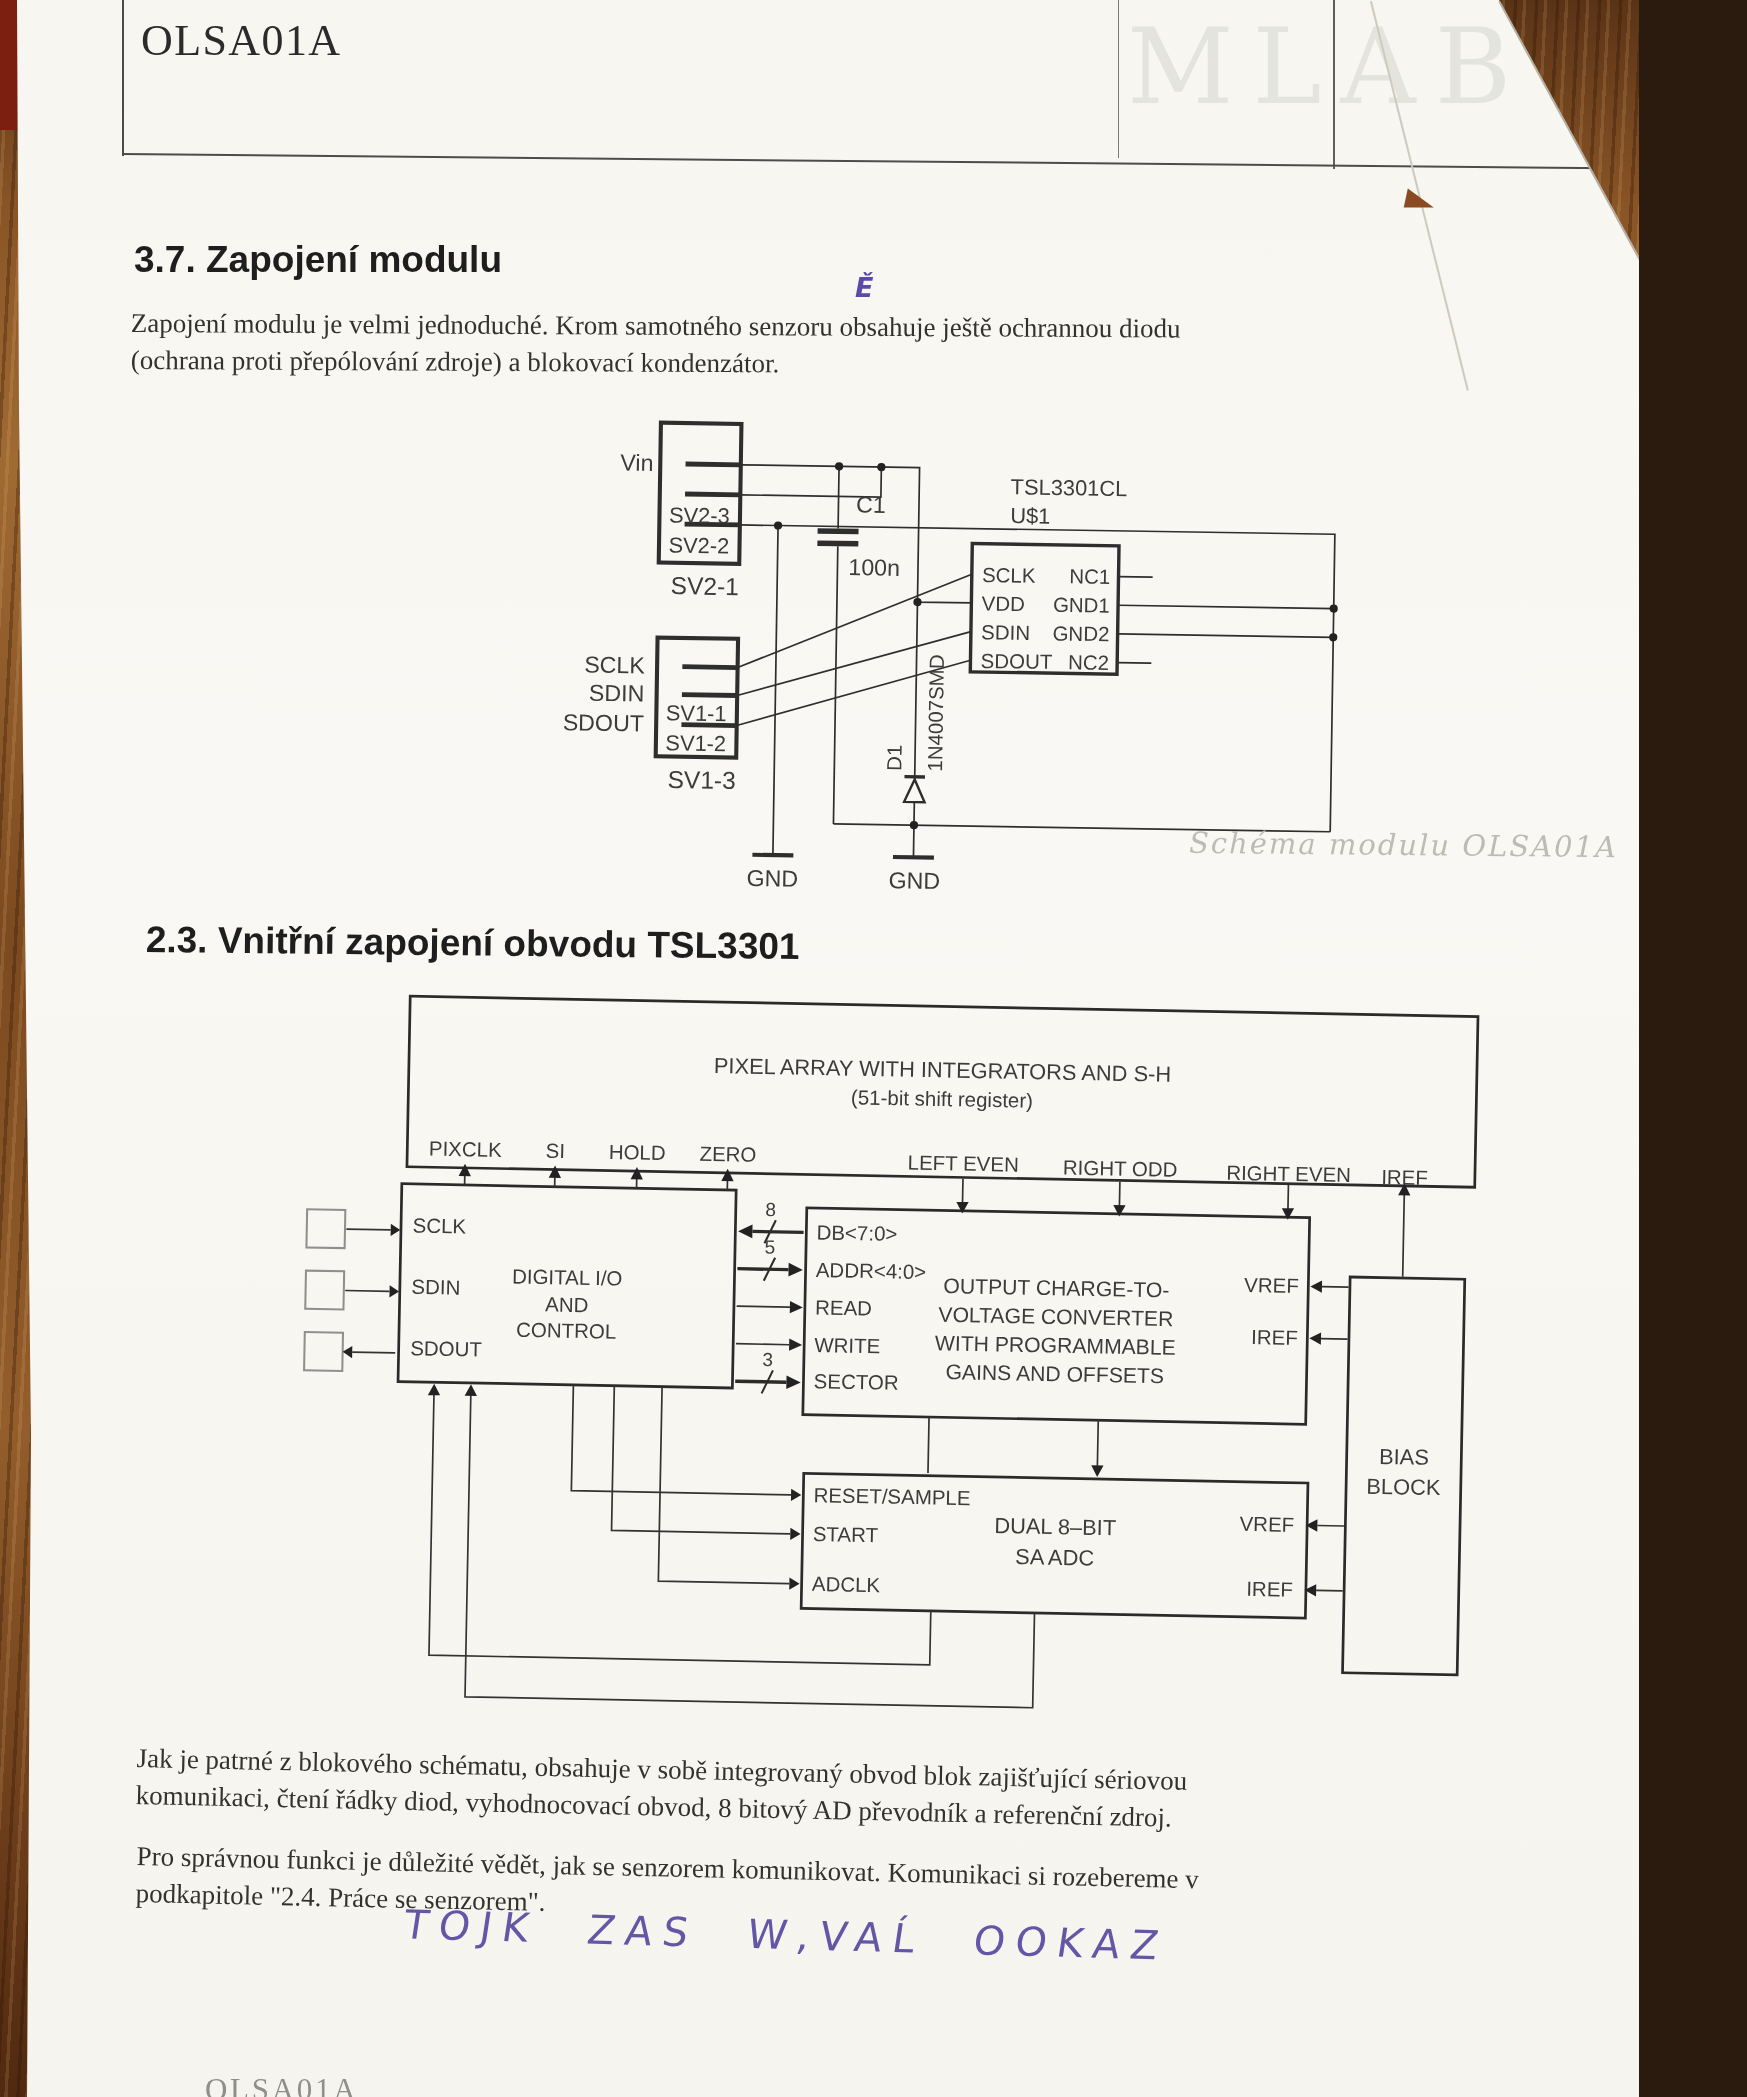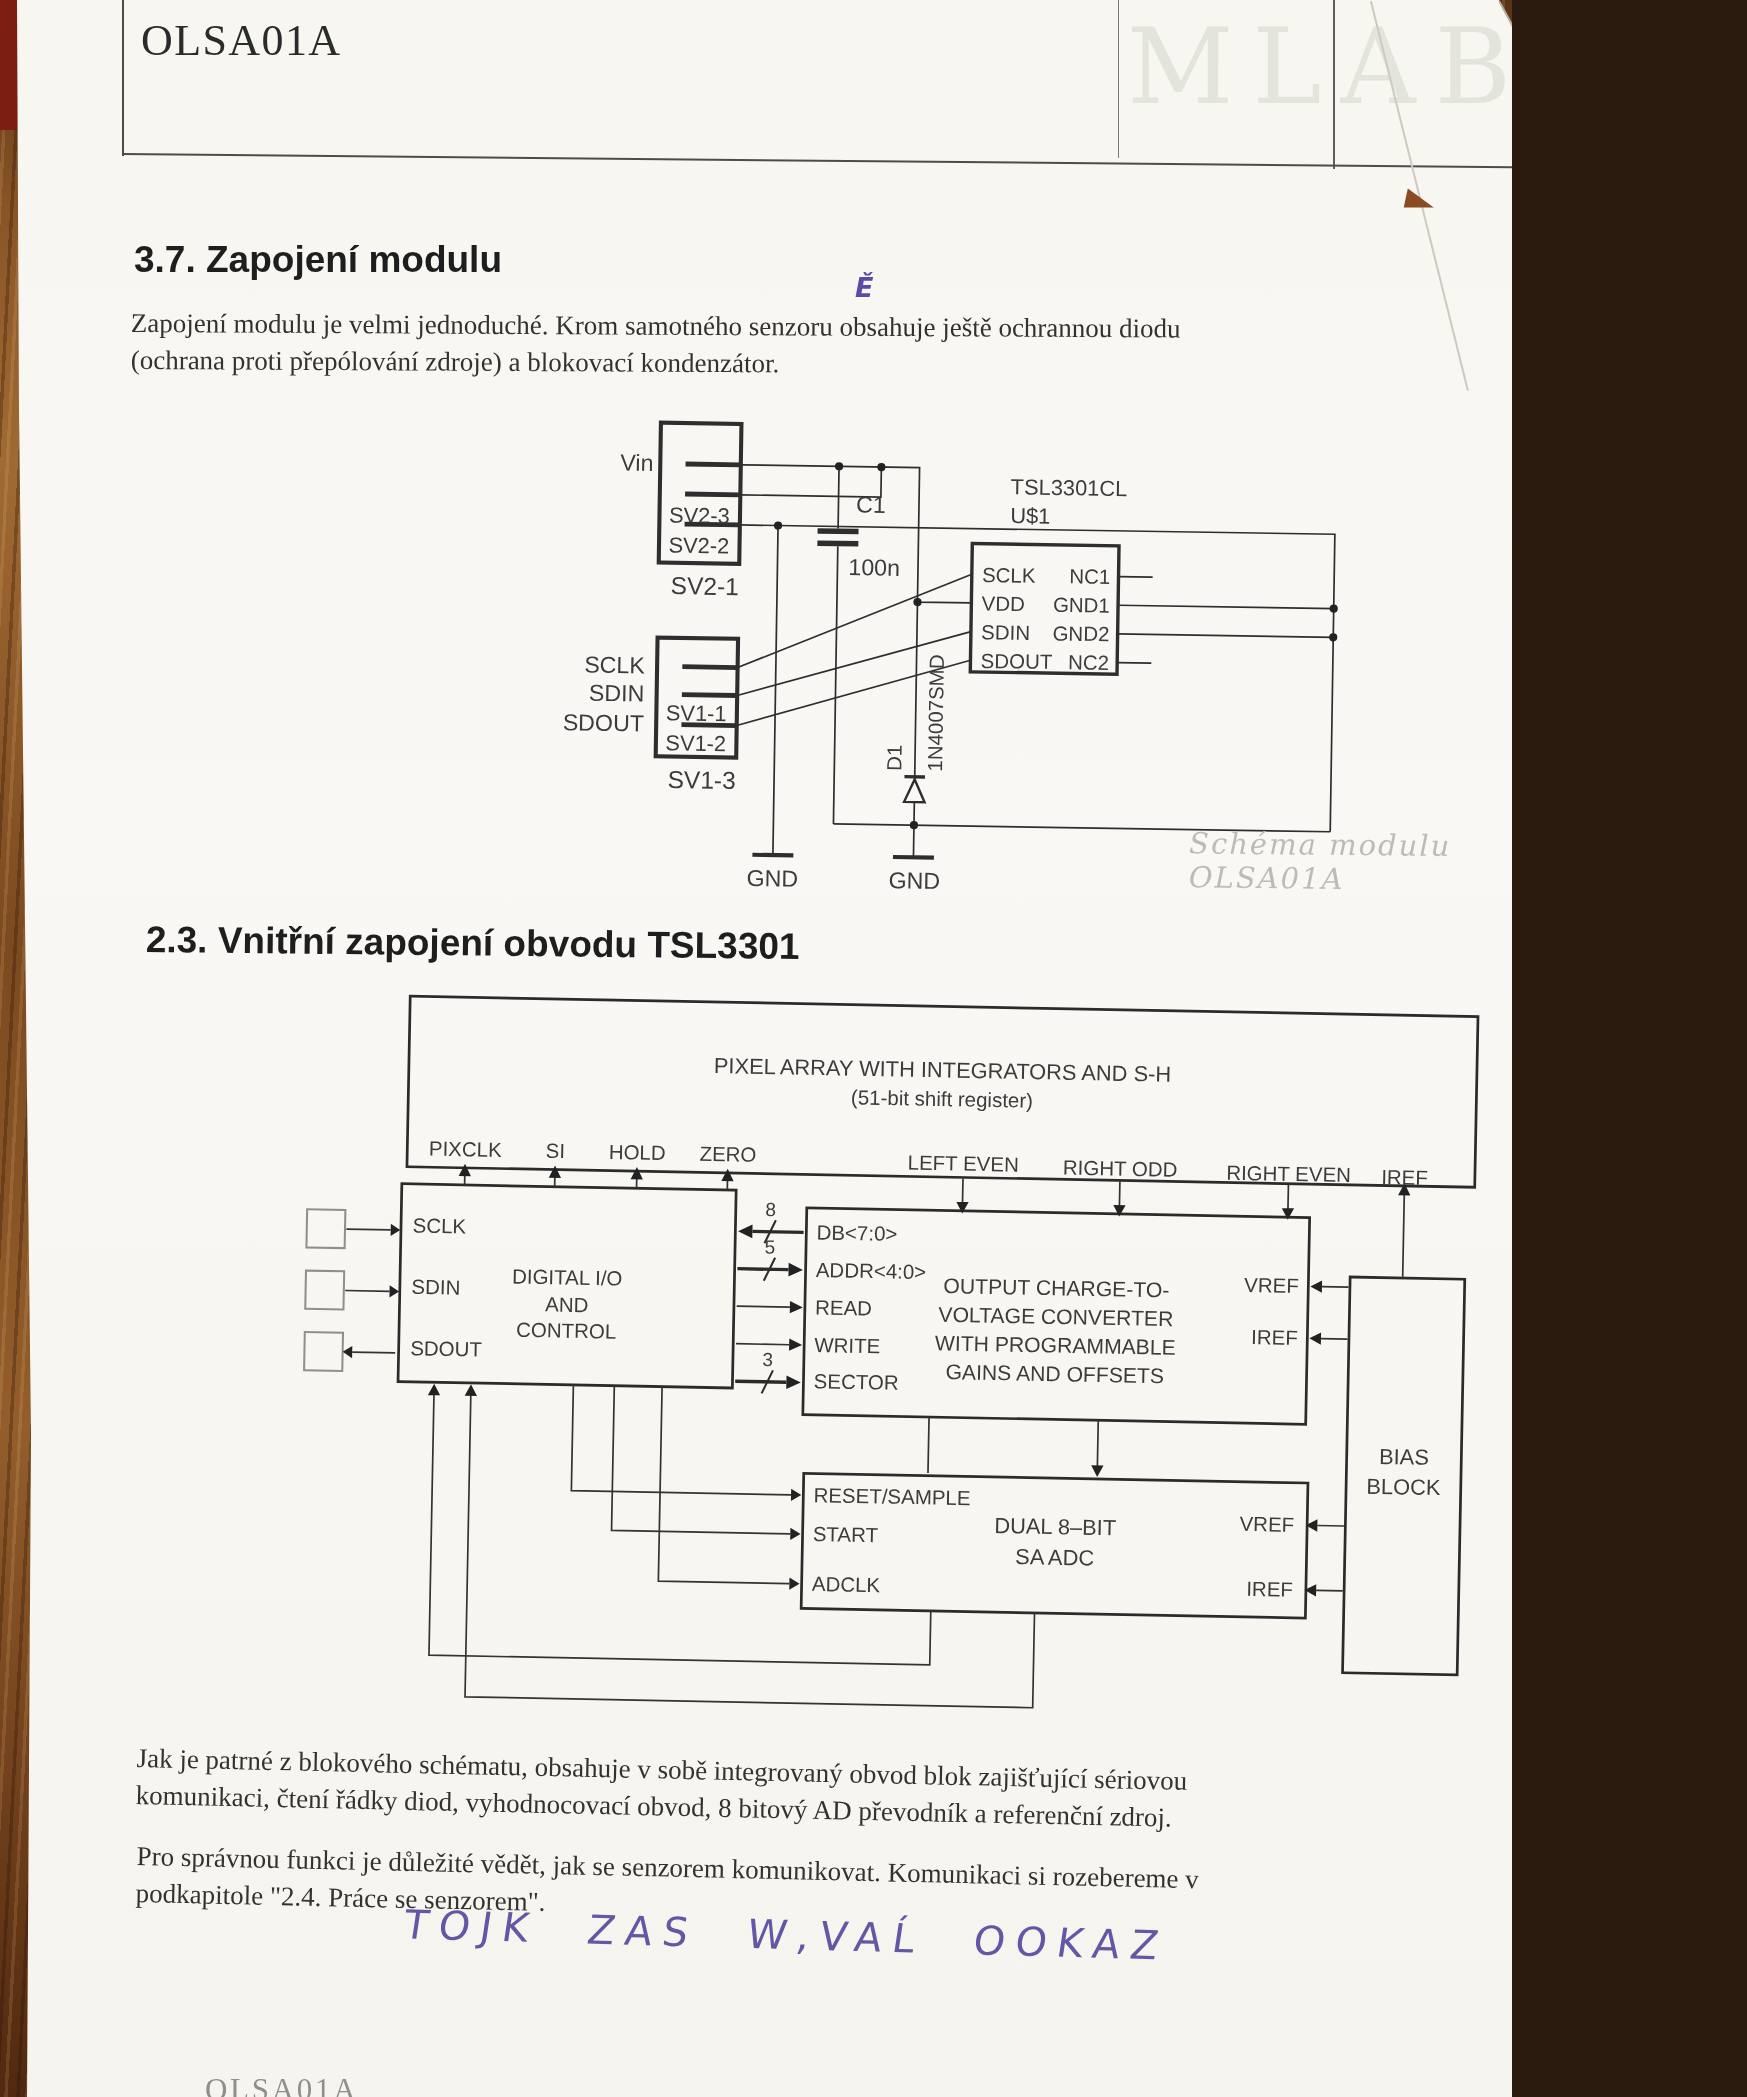--- a/index.html
+++ b/index.html
@@ -1,16 +1,16 @@
 <!DOCTYPE html>
 <html style="font-size:11px"><head>
 <meta charset="utf-8">
 <style>
   html,body{margin:0;padding:0;background:#2b1a0e;}
-  .stage{position:relative;width:1512px;height:2097px;overflow:hidden;
+  .stage{position:relative;width:1639px;height:2097px;overflow:hidden;
          font-family:"Liberation Serif", serif;}
   
   .wood{position:absolute;inset:0;
     background:linear-gradient(180deg,#5a3316 0%,#8a5526 10%,#a06a33 22%,#7c4a20 45%,#935e2b 68%,#6b3c1a 88%,#50290f 100%);}
   .wood:after{content:"";position:absolute;inset:0;
     background:repeating-linear-gradient(93deg,rgba(40,16,4,.30) 0 3.4px,rgba(0,0,0,0) 3.4px 9px,rgba(255,205,140,.14) 9px 12.3px,rgba(0,0,0,0) 12.3px 21px);}
   .wood-red{position:absolute;left:0;top:0;width:23px;height:130px;background:#7c1f10;}
   
   .paper{position:absolute;inset:0;background:linear-gradient(180deg,#f7f6f1 0%,#f9f8f4 40%,#f5f4ee 100%);
     clip-path:polygon(17px 0,1499px 0,1740px 442px,1676px 1024px,1658px 1604px,1701px 2097px,27px 2097px,31px 1434px,19px 410px);}

